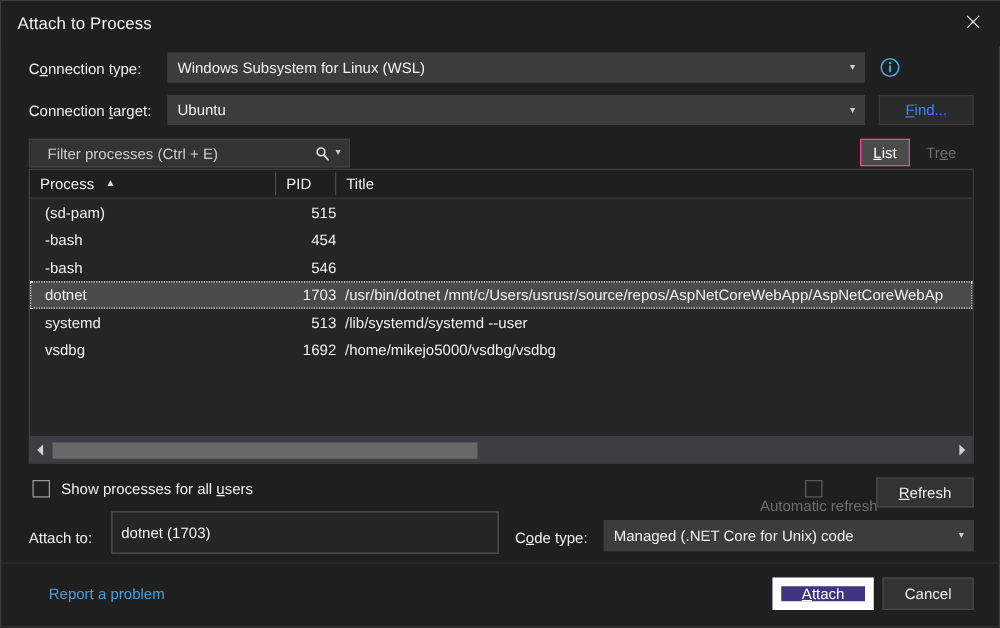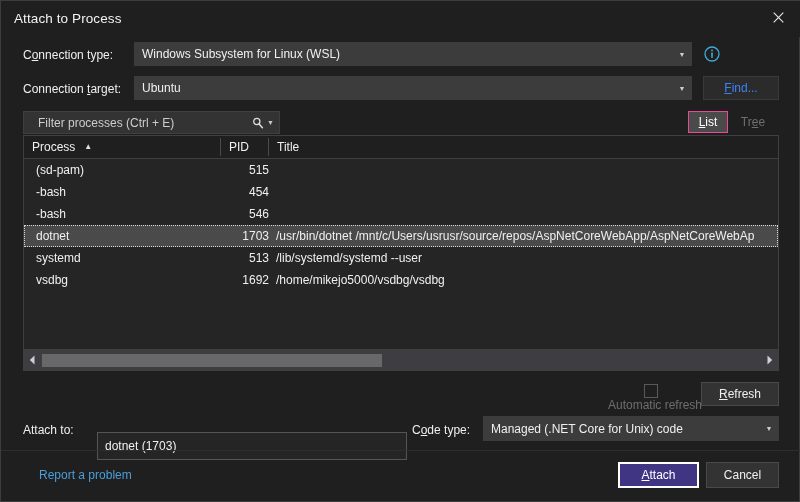--- a/index.html
+++ b/index.html
@@ -107,21 +107,21 @@
     white-space: nowrap;
   }
   .btn u { text-decoration: underline; text-underline-offset: 1px; }
   .btn.disabled {
     color: #3b82f6;
     background: #2b2b2b;
     border-color: #3a3a3a;
   }
   .btn.primary {
     background: #3f3582;
-    border: 2px solid #ffffff;
+    border: 7px solid #ffffff;
     color: #ffffff;
   }
 
   
   .filter-box {
     position: absolute;
     background: #333333;
     border: 1px solid #3f3f3f;
     display: flex;
     align-items: center;
@@ -447,32 +447,38 @@
       </div>
       <div class="hs-thumb"></div>
       <div class="hs-arrow right">
         <svg width="7" height="10" viewBox="0 0 7 10">
             <path d="M1.5 0.5 L1.5 9.5 L6.2 5 Z" fill="#d0d0d0"></path>
           </svg>
       </div>
     </div>
   </div>
 
+  <div class="checkrow" style="left:25px; top:383px;">
+    <span class="checkbox"></span>
+    <span class="ctext">
+      <span>Show processes for all </span><u>u</u><span>sers</span>
+    </span>
+  </div>
 
   <div class="checkrow disabled" style="left:598px; top:383px;flex-direction:column;">
     <span class="checkbox disabled"></span>
     <span class="ctext">Automatic refresh</span>
   </div>
 
   <div class="btn" style="left:700px; top:381px; width:78px; height:24px;">
     <span><u>R</u><span>efresh</span></span>
   </div>
 
   <div class="lbl" style="left:22px; top:422px;">Attach to:</div>
-  <div class="textfield" style="left:88px; top:431px; width:310px; height:28px;margin-left:8px;">
+  <div class="textfield" style="left:88px; top:408px; width:310px; height:34px;">
     <span class="tval">dotnet (1703)</span>
   </div>
 
   <div class="lbl" style="left:411px; top:422px;">
     <span>C</span><u>o</u><span>de type:</span>
   </div>
   <div class="combo" style="left:482px; top:415px; width:296px; height:25px;">
     <span class="cval">Managed (.NET Core for Unix) code</span>
     <span class="carrow">▼</span>
   </div>

